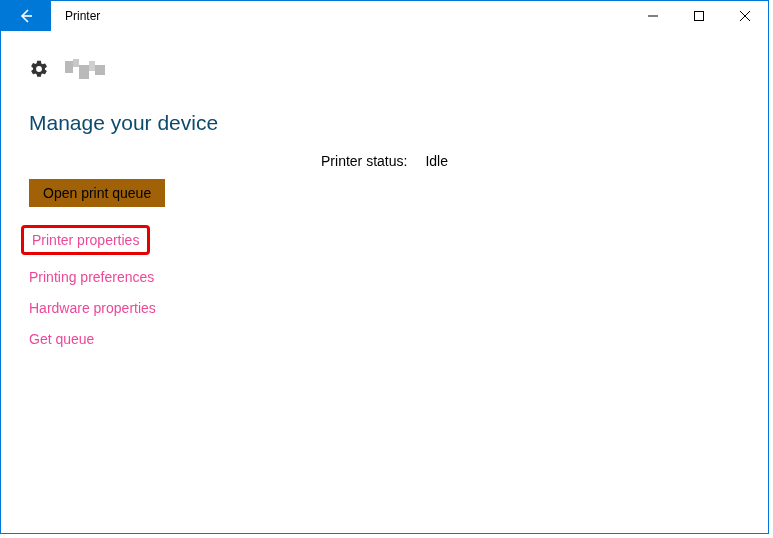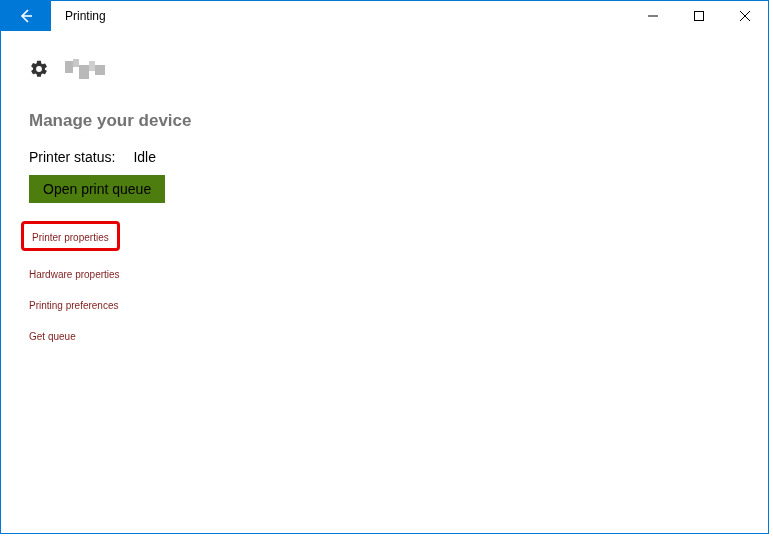--- a/index.html
+++ b/index.html
@@ -74,42 +74,43 @@
     position: absolute;
     background: #b9b9b9;
   }
   .px1 { left:0px; top:2px; width:8px; height:12px; }
   .px2 { left:8px; top:0px; width:6px; height:8px; background:#c8c8c8; }
   .px3 { left:14px; top:6px; width:10px; height:14px; }
   .px4 { left:24px; top:2px; width:6px; height:10px; background:#cfcfcf; }
   .px5 { left:30px; top:6px; width:10px; height:10px; }
 
   h2.section {
-    font-weight: 700;
-    font-size: 17px;
+    font-weight: 400;
+    font-size: 21px;
     margin: 0 0 18px 0;
-    color: #737373;
+    color: #0c4a6e;
   }
   .status-line {
     font-size: 14px;
     margin-bottom: 10px;
+    text-align: center;
   }
   .status-line .sp { display:inline-block; width:18px; }
   .gray-btn {
     display: inline-block;
-    background: #4d7c0f;
+    background: #a16207;
     padding: 6px 14px;
     font-size: 14px;
     cursor: pointer;
     border: none;
     margin-bottom: 18px;
   }
   .link {
-    color: #7f1d1d;
-    font-size: 10px;
+    color: #ec4899;
+    font-size: 14px;
     display: inline-block;
     margin-bottom: 16px;
     cursor: pointer;
   }
   .link-row { line-height: 1; }
   .highlight-box {
     border: 3px solid #e60000;
     border-radius: 4px;
     padding: 4px 8px;
     display: inline-block;
@@ -126,21 +127,21 @@
 
 <div class="window">
 
   <div class="titlebar">
     <div class="back-btn">
       <svg width="18" height="18" viewBox="0 0 18 18">
         <path d="M11 3 L5 9 L11 15" stroke="#fff" stroke-width="1.6" fill="none"></path>
         <line x1="5" y1="9" x2="15" y2="9" stroke="#fff" stroke-width="1.6"></line>
       </svg>
     </div>
-    <div class="title-text">Printing</div>
+    <div class="title-text">Printer</div>
     <div class="title-spacer"></div>
     <div class="win-controls">
       <div class="win-btn">
         <svg width="10" height="10" viewBox="0 0 10 10">
           <line x1="0" y1="5" x2="10" y2="5" stroke="#000" stroke-width="1"></line>
         </svg>
       </div>
       <div class="win-btn">
         <svg width="10" height="10" viewBox="0 0 10 10">
           <rect x="0.5" y="0.5" width="9" height="9" stroke="#000" stroke-width="1" fill="none"></rect>
@@ -180,25 +181,25 @@
       <button class="gray-btn">Open print queue</button>
     </div>
 
     <div class="link-row">
       <span class="highlight-box">
         <span class="link" style="margin-bottom:0;">Printer properties</span>
       </span>
     </div>
 
     <div class="link-row">
+      <span class="link">Printing preferences</span>
+    </div>
+
+    <div class="link-row">
       <span class="link">Hardware properties</span>
-    </div>
-
-    <div class="link-row">
-      <span class="link">Printing preferences</span>
     </div>
 
 
     <div class="link-row">
       <span class="link">Get queue</span>
     </div>
 
   </div>
 </div>
 

